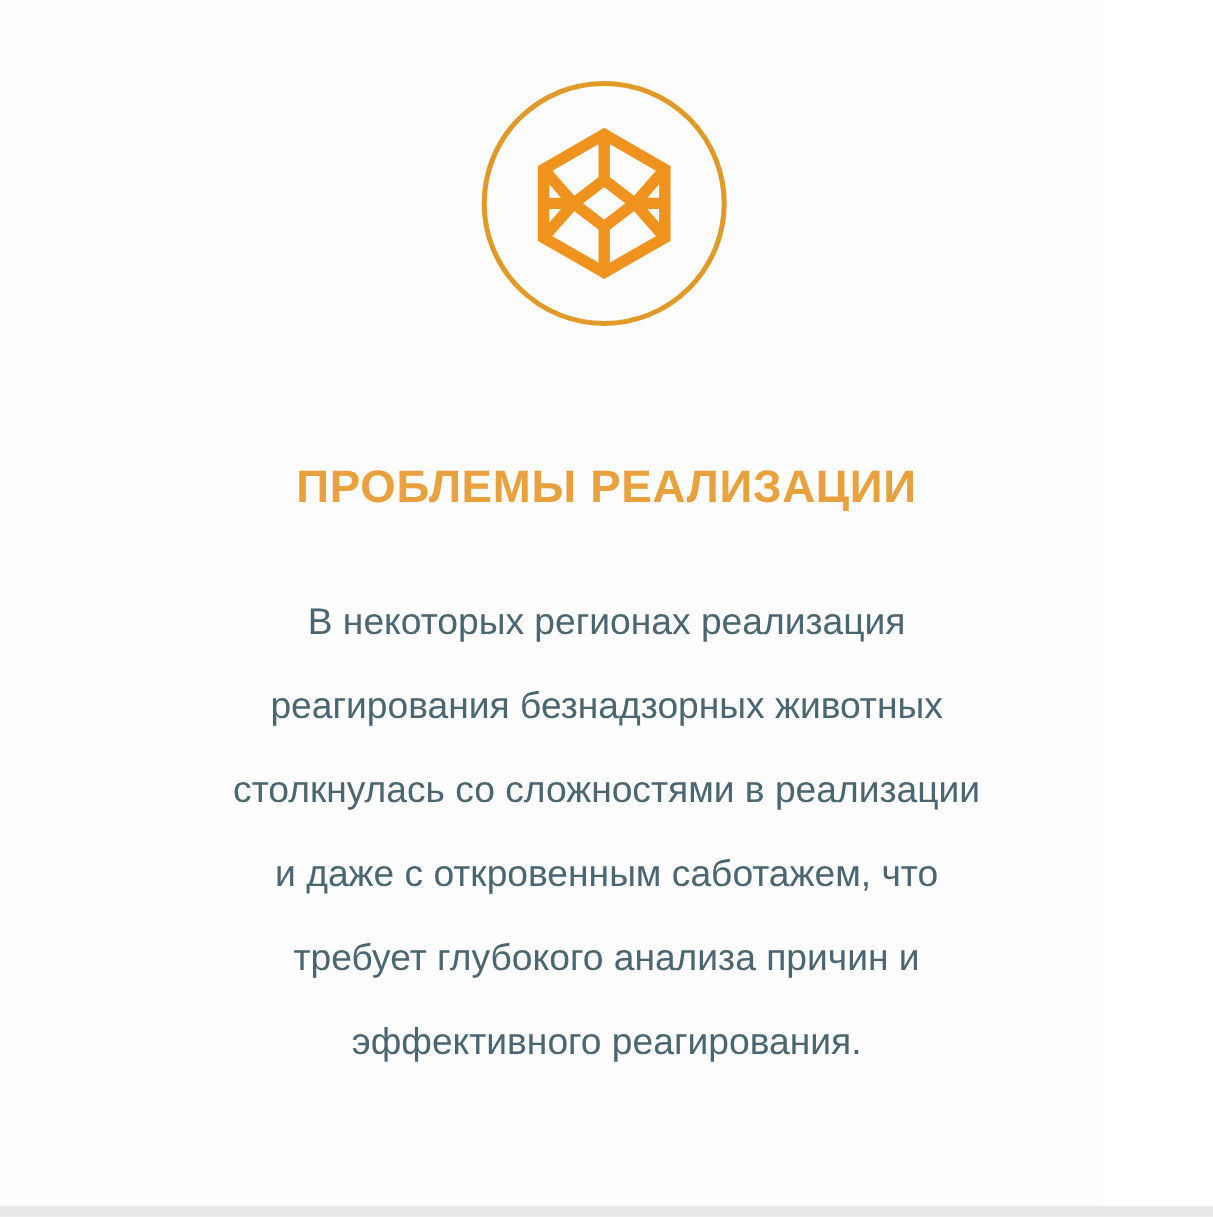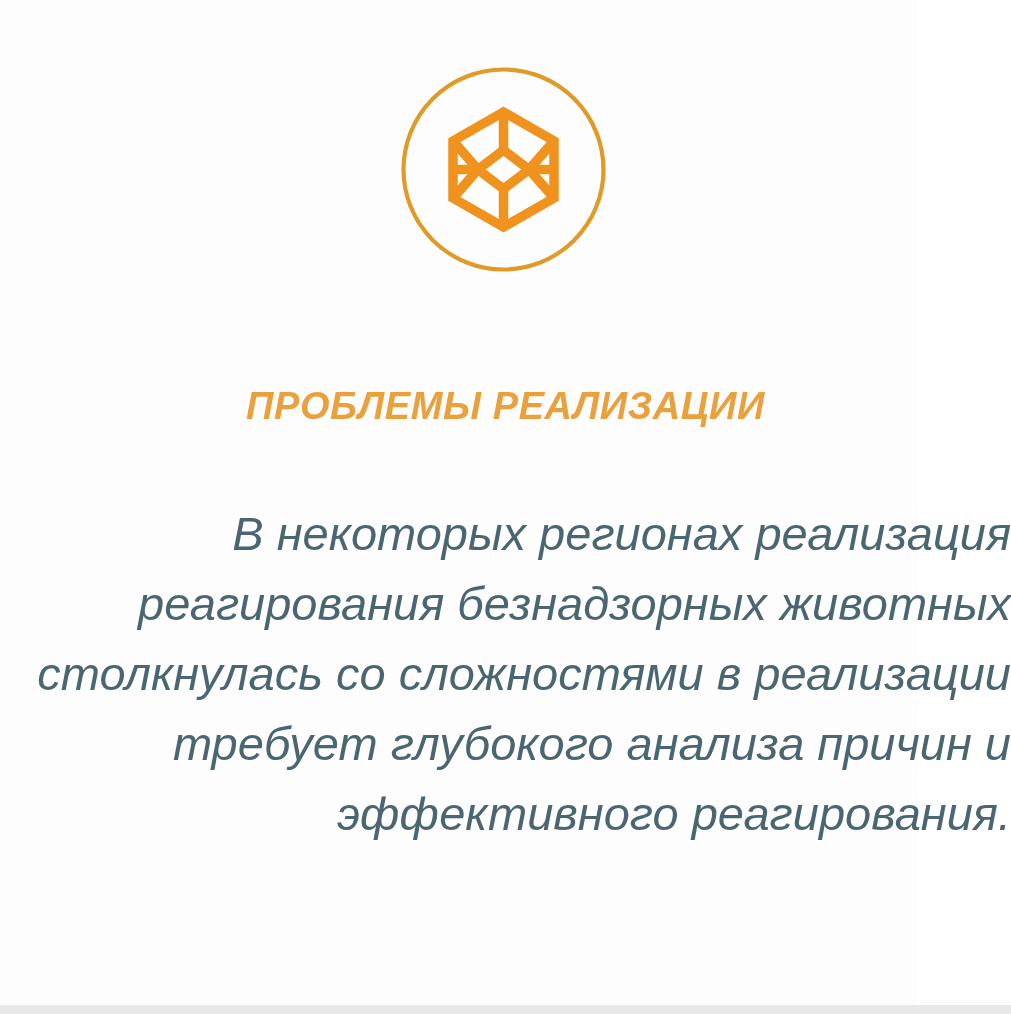--- a/index.html
+++ b/index.html
@@ -18,21 +18,20 @@
 
   .slide {
     position: relative;
     width: 918px;
     height: 1014px;
     background: #fdfdfd;
     box-sizing: border-box;
     display: flex;
     flex-direction: column;
     align-items: center;
-    font-style: italic;
   }
 
   
   .icon-badge {
     position: absolute;
     left: 401px;
     top: 67px;
     width: 205px;
     height: 205px;
     display: flex;
@@ -74,23 +73,23 @@
     line-height: 46px;
     white-space: nowrap;
   }
 
   
   .body-copy {
     position: absolute;
     top: 452px;
     left: 0;
     width: 1011px;
-    text-align: right;
+    text-align: center;
     color: #4a6670;
-    font-size: 47px;
+    font-size: 31px;
     line-height: 70px;
     font-weight: normal;
   }
 
   .body-copy .line {
     display: block;
     white-space: nowrap;
   }
 
   
@@ -131,19 +130,20 @@
       <line class="badge-glyph" x1="153" y1="131" x2="128" y2="102.5"></line>
     </svg>
   </div>
 
   <h1 class="heading">ПРОБЛЕМЫ РЕАЛИЗАЦИИ</h1>
 
   <p class="body-copy">
     <span class="line">В некоторых регионах реализация</span>
     <span class="line">реагирования безнадзорных животных</span>
     <span class="line">столкнулась со сложностями в реализации</span>
+    <span class="line">и даже с откровенным саботажем, что</span>
     <span class="line">требует глубокого анализа причин и</span>
     <span class="line">эффективного реагирования.</span>
   </p>
 
   <div class="bottom-strip"></div>
 
 </div>
 
 </body></html>

